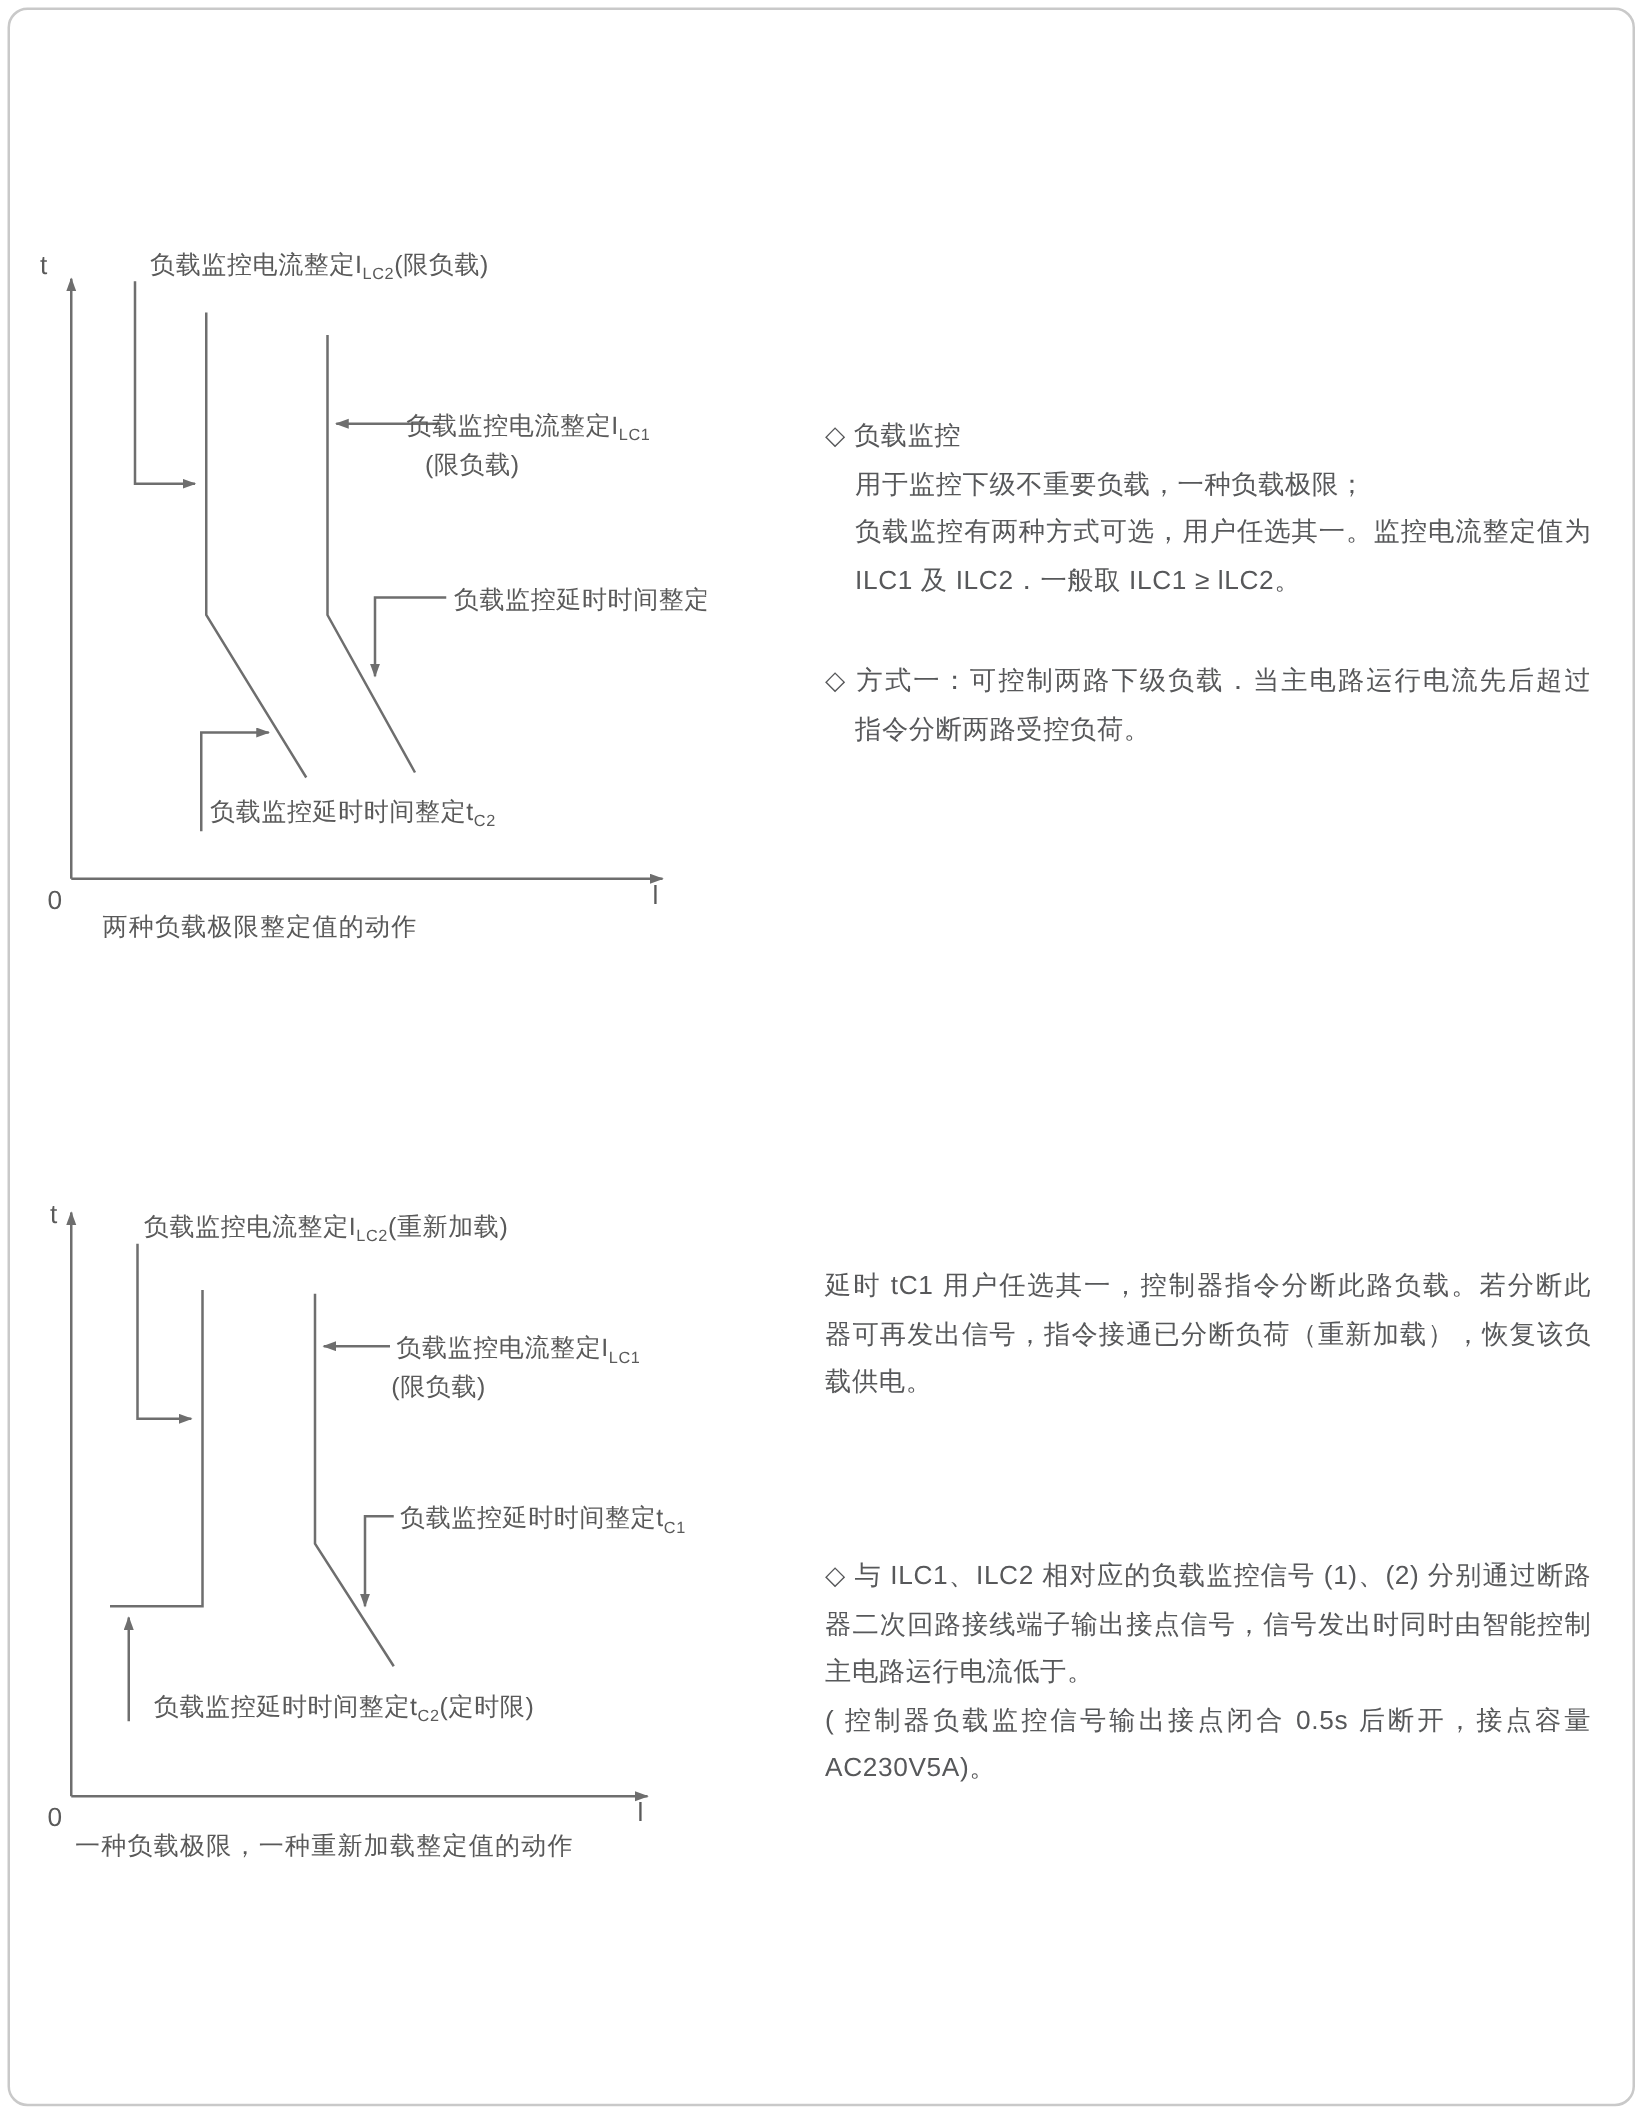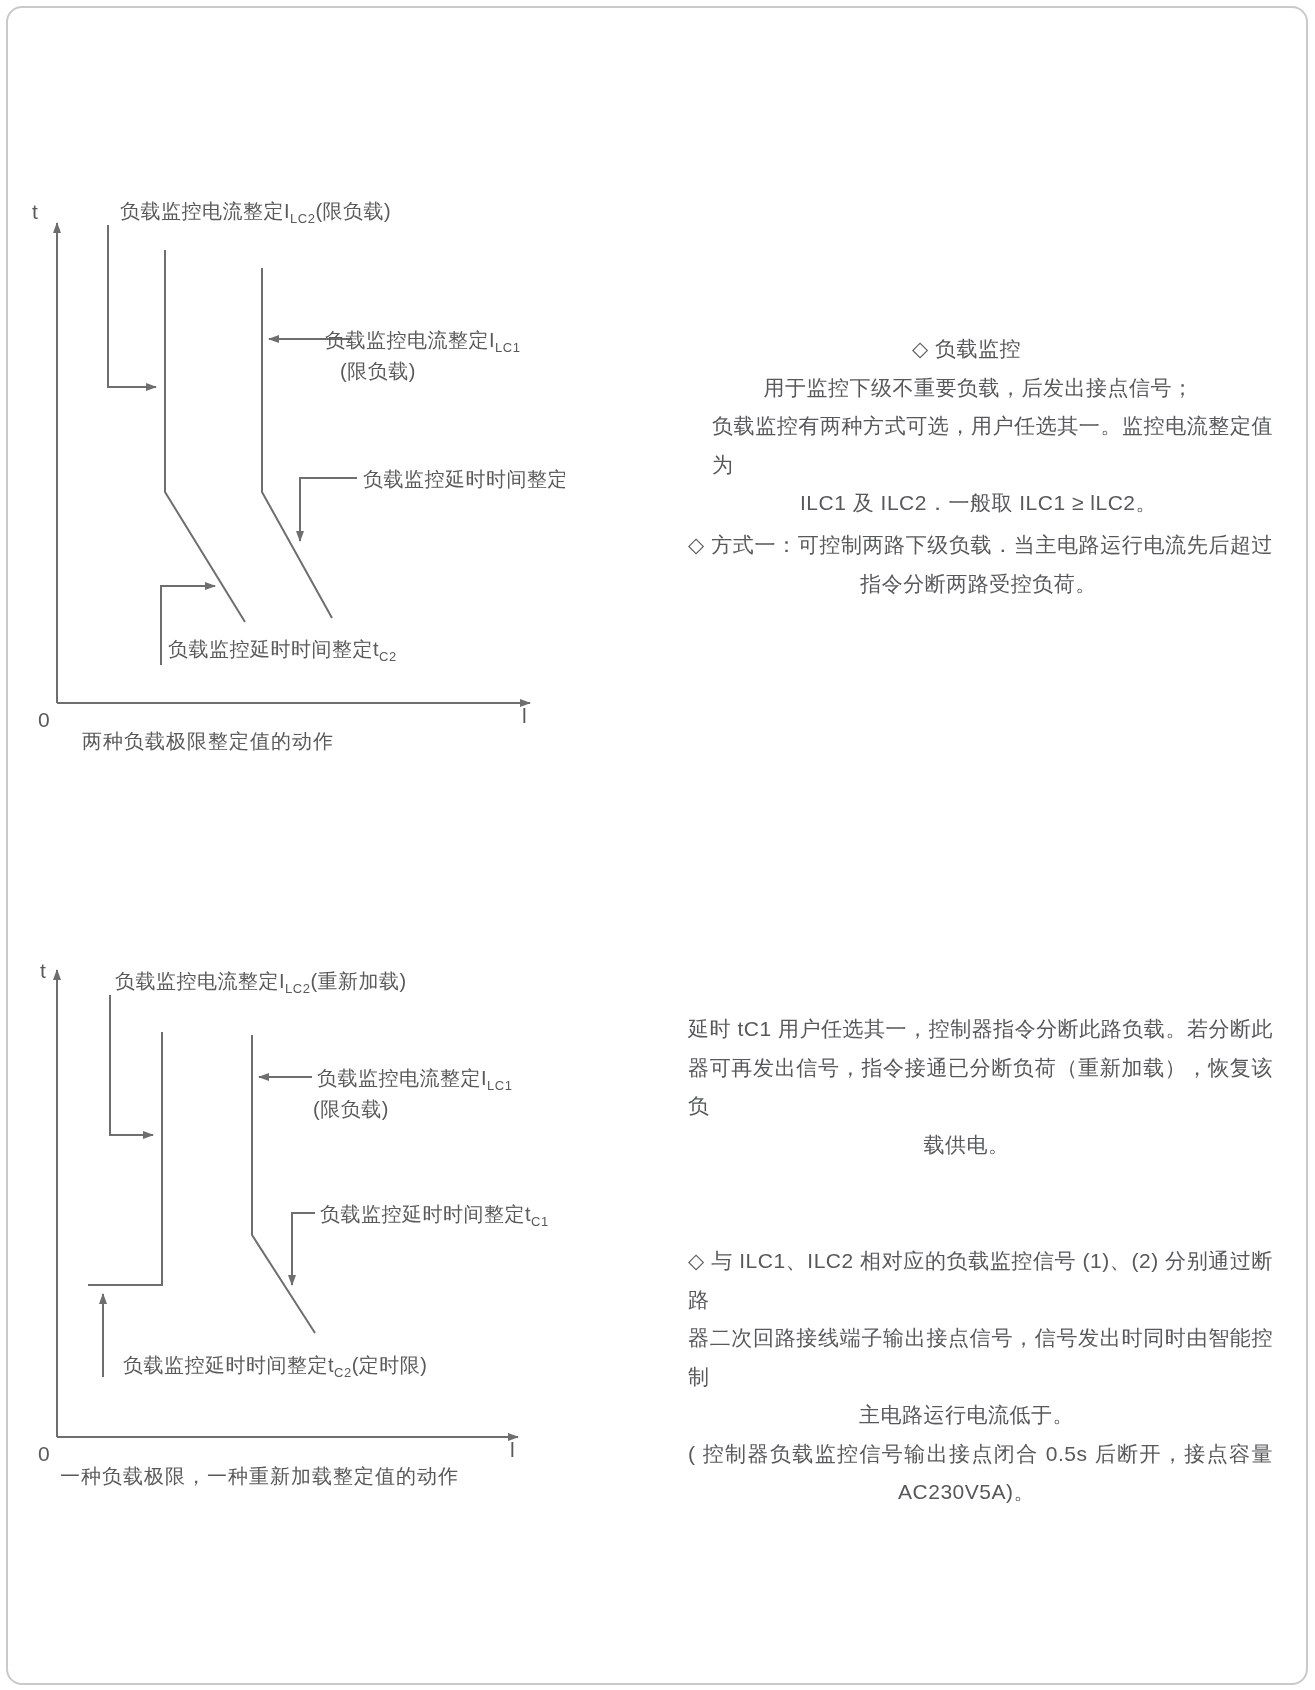--- a/index.html
+++ b/index.html
@@ -9,22 +9,22 @@
         border:2px solid #c9c9c9;border-radius:16px;background:#ffffff;}
   .diag{position:absolute;}
   .diag line,.diag polyline{fill:none;stroke:#6e6e6e;stroke-width:2;}
   .diag .ld{stroke-width:1.8;}
   .dl{font-size:20px;font-weight:500;fill:#5a5a5a;letter-spacing:0.5px;}
   .dl .sub{font-size:13px;}
   .al{font-size:21px;fill:#5a5a5a;}
   .cap{font-size:20px;font-weight:500;fill:#595959;letter-spacing:1px;}
   .textcol{position:absolute;left:660px;width:613px;color:#57585a;}
   .tblock{position:absolute;left:0;width:100%;}
-  .tline{font-size:21px;line-height:38.5px;letter-spacing:0.5px;white-space:nowrap;text-align:center;}
-  .jst{white-space:normal;text-align:justify;text-align-last:justify;margin-left:28px;}
+  .tline{font-size:21px;line-height:38.5px;letter-spacing:0.5px;white-space:nowrap;}
+  .jst{white-space:normal;text-align:justify;text-align-last:justify;}
   .ind{padding-left:24px;}
 </style>
 </head>
 <body>
 
 <div class="page">
   <div class="card"></div>
 
   <svg class="diag" style="left:20px;top:175px;" width="545" height="585" viewBox="0 0 545 585">
     <defs>
@@ -115,21 +115,21 @@
     </g>
     <text class="dl" x="103" y="432"><tspan>负载监控延时时间整定t</tspan><tspan class="sub" dy="5">C2</tspan><tspan dy="-5">(定时限)</tspan></text>
 
     <text class="cap" x="40" y="543">一种负载极限，一种重新加载整定值的动作</text>
   </svg>
 
   <div class="textcol">
 
     <div class="tblock" style="top:330px;">
       <div class="tline">◇ 负载监控</div>
-      <div class="tline ind">用于监控下级不重要负载，后发出接点信号；</div>
+      <div class="tline ind">用于监控下级不重要负载，一种负载极限；</div>
       <div class="tline ind jst">负载监控有两种方式可选，用户任选其一。监控电流整定值为</div>
       <div class="tline ind">ILC1 及 ILC2．一般取 ILC1 ≥ lLC2。</div>
     </div>
 
     <div class="tblock" style="top:526px;">
       <div class="tline jst">◇ 方式一：可控制两路下级负载．当主电路运行电流先后超过</div>
       <div class="tline ind">指令分断两路受控负荷。</div>
     </div>
 
     <div class="tblock" style="top:1010px;">

